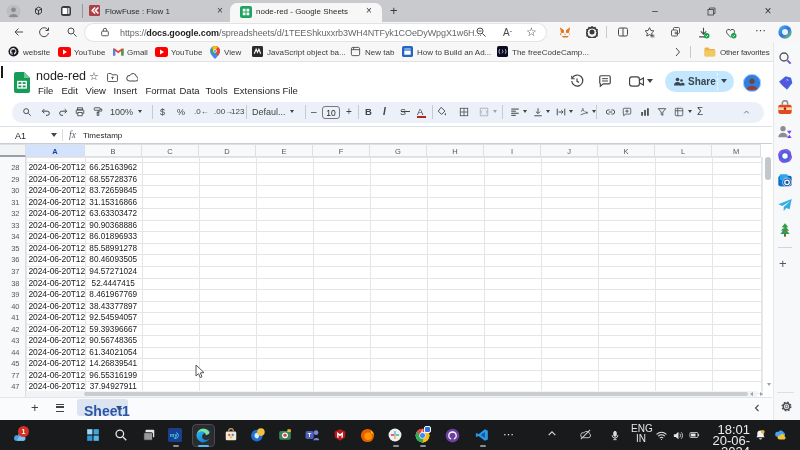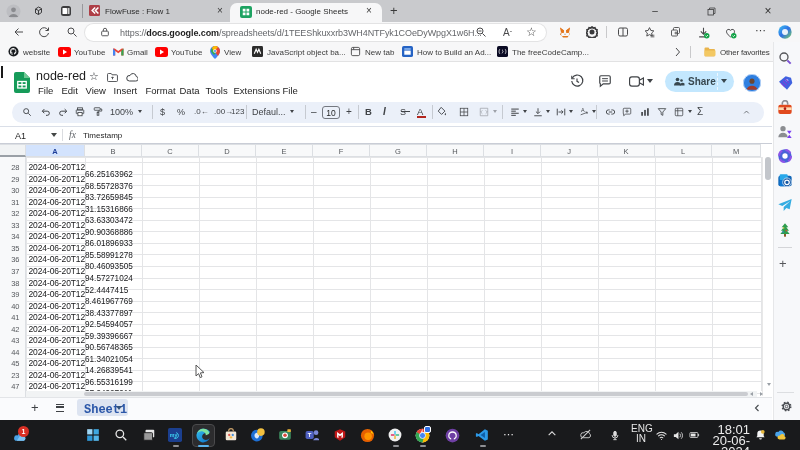--- a/index.html
+++ b/index.html
@@ -27,32 +27,32 @@
 .tsep { position:absolute; top:105px; width:1px; height:14px; background:#c6cad1; }
 
 #fbar { position:absolute; left:0; top:126px; width:772px; height:17.5px; background:#fff; border-top:1px solid #dadfe8; border-bottom:1px solid #c9cdd6; }
 
 .ch,.chA { position:absolute; top:143.5px; height:13.5px; background:#f8f9fa; border-right:1px solid #dcdfe3; border-bottom:1px solid #dcdfe3; border-top:1px solid #dcdfe3; font-size:7.5px; color:#55585c; text-align:center; line-height:13.5px; }
 .chA { background:#d3e3fd; color:#1f3f99; font-weight:bold; }
 #corner { position:absolute; left:0; top:143.5px; width:26px; height:13.5px; background:#f1f3f4; border:1px solid #dcdfe3; border-left:none; border-bottom:2px solid #9aa0a6; }
 #rowhdrbg { position:absolute; left:0; top:157px; width:26px; height:239.5px; background:#f8f9fa; border-right:1px solid #dcdfe3; }
 .rn { position:absolute; left:0; width:19.5px; height:11.55px; font-size:7.5px; color:#55585c; text-align:right; line-height:11.55px; }
 .ca { position:absolute; left:28.5px; width:56px; height:11.55px; font-size:8.5px; color:#17181a; line-height:11.55px; white-space:nowrap; overflow:hidden; letter-spacing:-0.12px; }
-.cb { position:absolute; left:85px; width:56.5px; height:11.55px; font-size:8.2px; color:#17181a; line-height:11.55px; text-align:left;margin-top:7px; }
+.cb { position:absolute; left:85px; width:56.5px; height:11.55px; font-size:8.2px; color:#17181a; line-height:11.55px; text-align:center; }
 .gv { position:absolute; top:157px; width:1px; height:234px; background:#e4e5e7; }
 .gh { position:absolute; left:26px; width:735px; height:1px; background:#e4e5e7; }
 
 #vsb { position:absolute; left:762px; top:157px; width:10px; height:239px; background:#ffffff; border-left:1px solid #e8e8e8; }
 #vthumb { position:absolute; left:764.5px; top:157px; width:6px; height:23px; background:#c3c6cb; border-radius:3px; }
 #hsb { position:absolute; left:26px; top:391px; width:731px; height:5.5px; background:#f1f3f4; }
 #hthumb { position:absolute; left:84px; top:391.5px; width:664px; height:4.5px; background:#caccd0; border-radius:2.5px; }
 
 #sbar { position:absolute; left:0; top:396.5px; width:772px; height:23.5px; background:#fafbfd; border-top:1px solid #e3e5e8; }
 #sheetpill { position:absolute; left:77px; top:398.5px; width:51px; height:17.5px; background:#dde4f1; border-radius:3px; }
-#sheetpill span { position:absolute; left:7px; top:4.5px; font-size:12px; font-weight:bold; color:#2a56a8;font-family:Liberation Mono, monospace; }
+#sheetpill span { position:absolute; left:7px; top:4.5px; font-size:14px; font-weight:bold; color:#2a56a8; }
 
 #taskbar { position:absolute; left:0; top:420px; width:800px; height:30px; background:#191a1c; }
 
 #sidebar { position:absolute; left:772.5px; top:42px; width:27.5px; height:378px; background:#f7f8fa; border-left:1px solid #e6e7e9; }
 .sic { position:absolute; left:777px; width:16px; height:16px; }
 </style></head>
 <body>
 
 <div id="tabbar"></div>
 
@@ -586,21 +586,21 @@
 <div class="cb" style="top:323.70px">59.39396667</div>
 <div class="rn" style="top:335.25px">43</div>
 <div class="ca" style="top:335.25px">2024-06-20T12:2</div>
 <div class="cb" style="top:335.25px">90.56748365</div>
 <div class="rn" style="top:346.80px">44</div>
 <div class="ca" style="top:346.80px">2024-06-20T12:2</div>
 <div class="cb" style="top:346.80px">61.34021054</div>
 <div class="rn" style="top:358.35px">45</div>
 <div class="ca" style="top:358.35px">2024-06-20T12:2</div>
 <div class="cb" style="top:358.35px">14.26839541</div>
-<div class="rn" style="top:369.90px">23</div>
+<div class="rn" style="top:369.90px">77</div>
 <div class="ca" style="top:369.90px">2024-06-20T12:2</div>
 <div class="cb" style="top:369.90px">96.55316199</div>
 <div class="rn" style="top:381.45px">47</div>
 <div class="ca" style="top:381.45px">2024-06-20T12:2</div>
 <div class="cb" style="top:381.45px">37.94927911</div>
 <div id="vsb"></div>
 <div id="vthumb"></div>
 <div id="hsb"></div>
 <div id="hthumb"></div>
 

